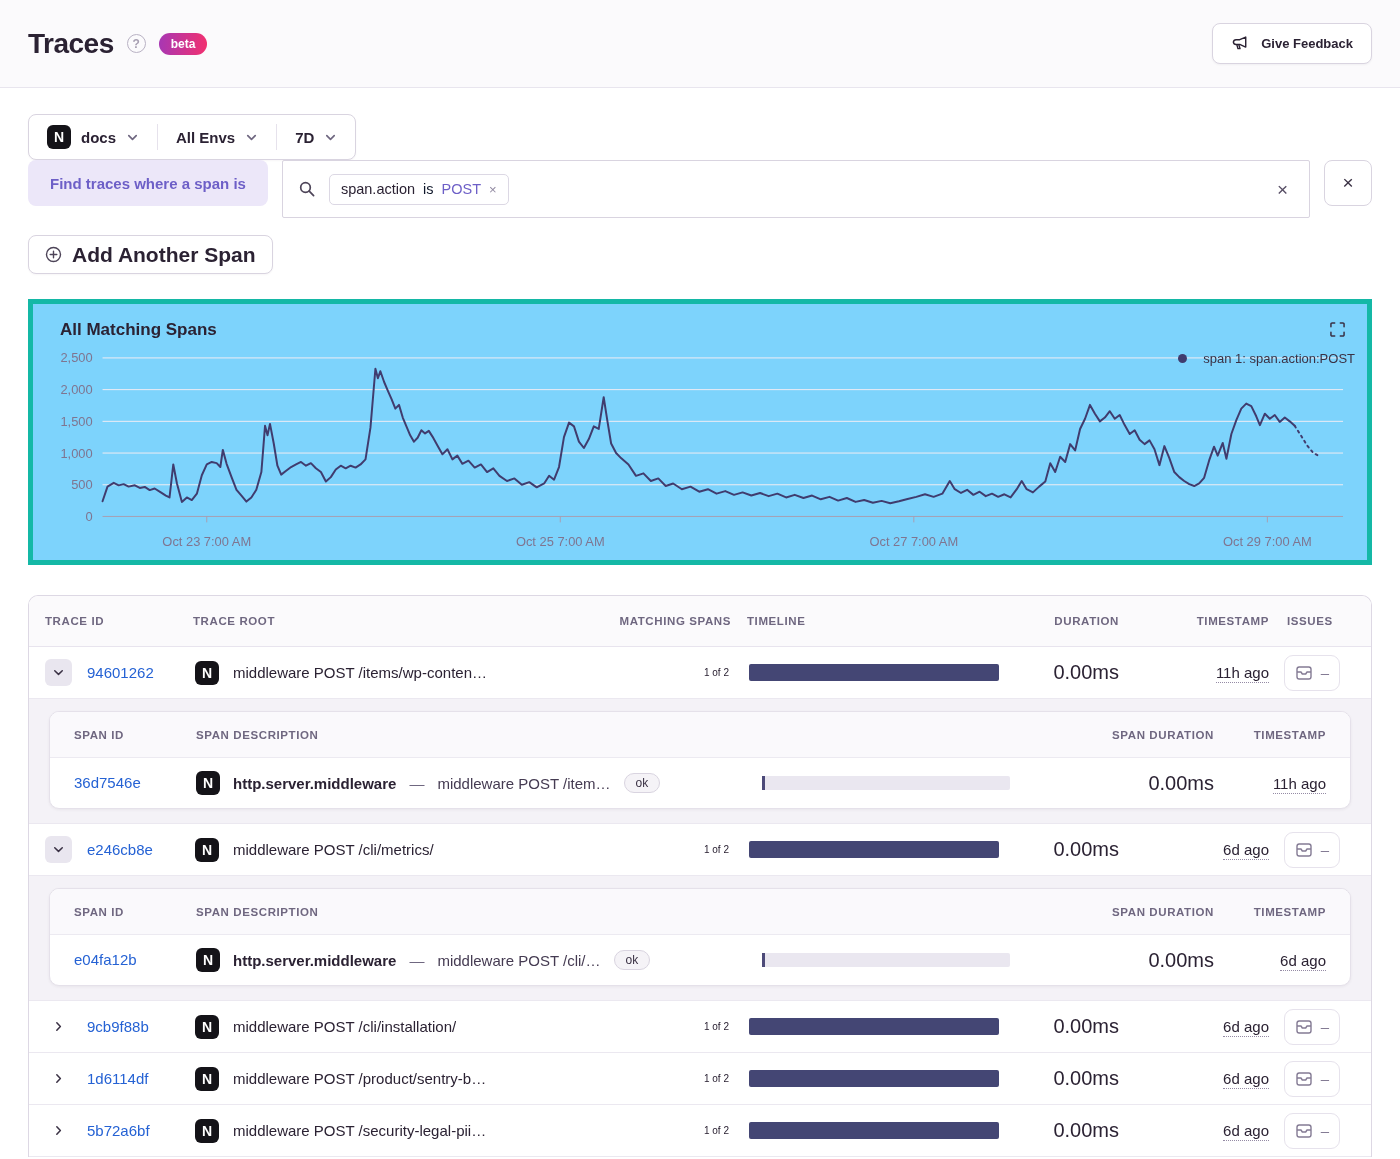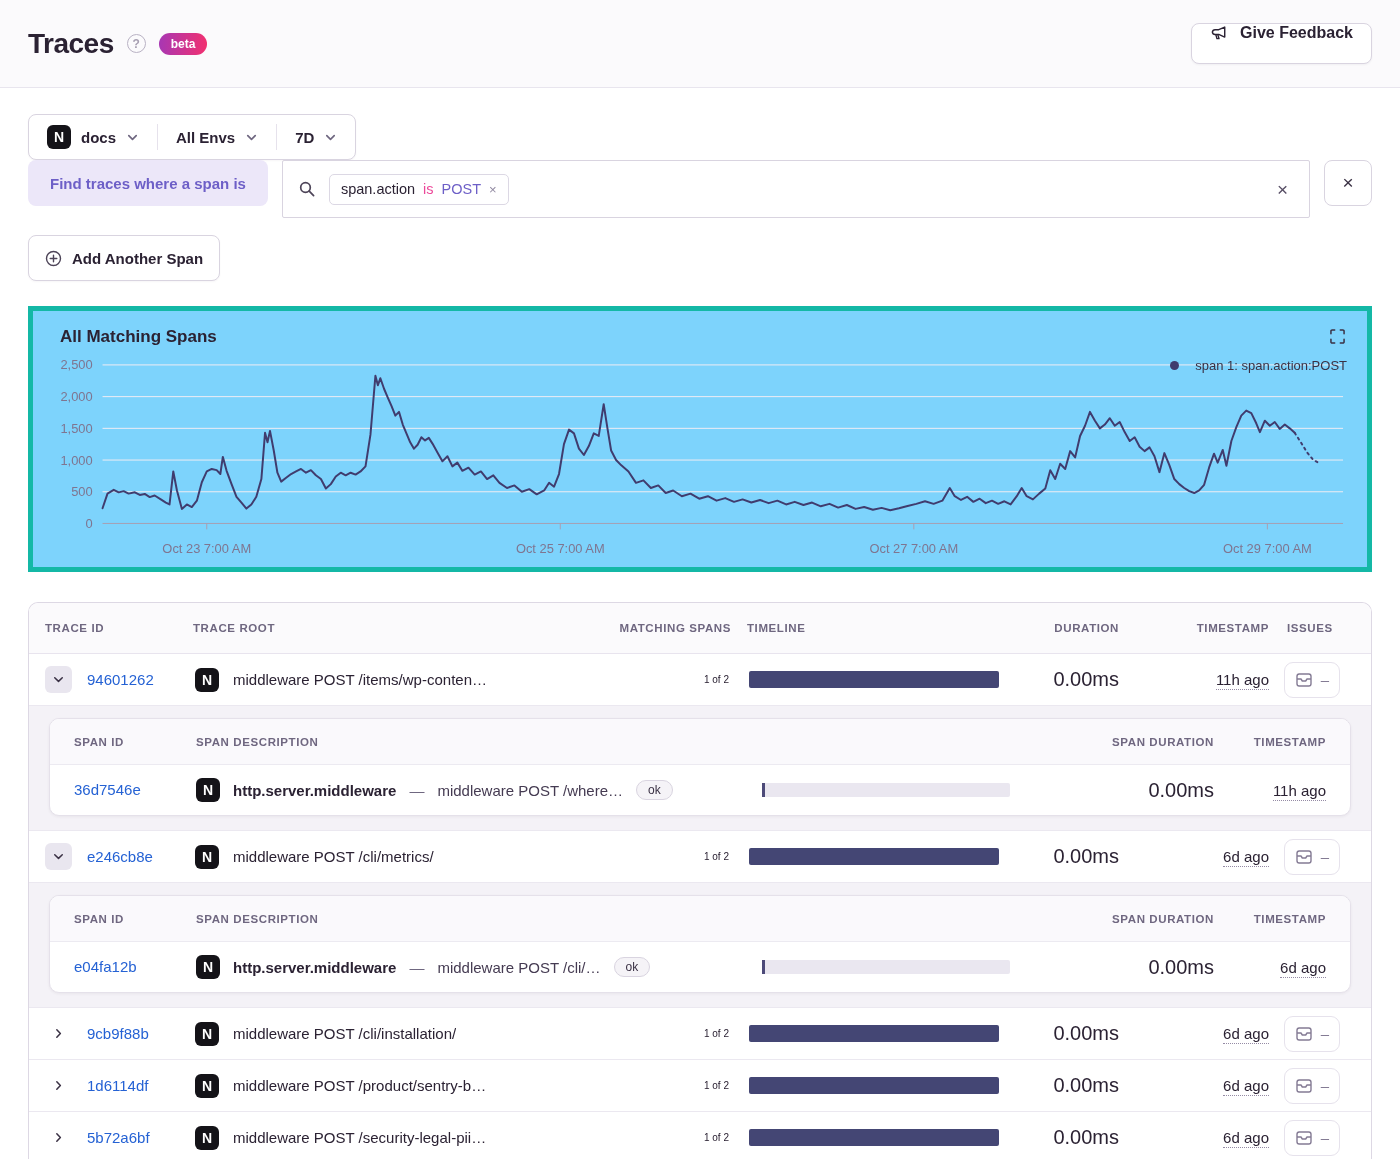--- a/index.html
+++ b/index.html
@@ -21,23 +21,23 @@
   .help{
     width:19px; height:19px; border:1.5px solid #b9b2c4; border-radius:50%;
     color:#a79fb2; font-size:12px; font-weight:bold;
     display:inline-flex; align-items:center; justify-content:center;
   }
   .beta-badge{
     background:linear-gradient(93deg,#a737b4,#f2306f); color:#fff;
     font-size:12px; font-weight:bold; padding:4px 12px; border-radius:20px;
   }
   .feedback-btn{
-    display:flex; align-items:flex-start; gap:11px; background:#fff;
+    display:flex; align-items:center; gap:11px; background:#fff;
     border:1px solid #d9d4e0; border-radius:8px; height:41px; padding:0 18px;
-    font-size:16px; font-weight:bold; color:#2b2233; box-shadow:0 1px 2px rgba(43,34,51,.05);
+    font-size:13px; font-weight:bold; color:#2b2233; box-shadow:0 1px 2px rgba(43,34,51,.05);
   }
   .feedback-btn svg{ width:19px; height:19px; stroke:#2b2233; fill:none; stroke-width:1.5; }
 
   main{ padding:26px 28px 0; }
 
   
   .filter-bar{
     display:inline-flex; height:46px; background:#fff; border:1px solid #d9d4e0;
     border-radius:8px; align-items:center; box-shadow:0 1px 2px rgba(43,34,51,.04);
   }
@@ -58,45 +58,45 @@
   .search-box{
     flex:1; display:flex; align-items:center; gap:13px; border:1px solid #d9d4e0;
     border-radius:2px; padding:0 15px; height:58px; background:#fff;
   }
   .search-icon{ width:18px; height:18px; stroke:#4d4458; fill:none; stroke-width:1.7; flex:none; }
   .token{
     display:inline-flex; align-items:center; gap:8px; border:1px solid #dcd8e4;
     border-radius:5px; height:31px; padding:0 11px; font-size:14.5px; background:#fff; flex:none;
   }
   .tok-key{ color:#2b2233; }
-  .tok-op{ color:#ec4899; }
+  .tok-op{ color:#0f172a; }
   .tok-val{ color:#6d5fc7; }
   .tok-x{ color:#9189a1; font-size:13px; cursor:pointer; }
   .search-input{ flex:1; border:none; outline:none; font-size:15px; min-width:20px; background:transparent; }
   .clear-x{ border:none; background:none; color:#584f66; font-size:19px; line-height:1; padding:2px 6px; }
   .remove-btn{
     width:48px; height:46px; border:1px solid #d9d4e0; border-radius:8px; background:#fff;
     font-size:19px; color:#3a3144; flex:none;
   }
   .add-span{
-    margin-top:17px; display:inline-flex; align-items:center; gap:10px; height:46px; padding:0 16px;
-    border:1px solid #d9d4e0; border-radius:8px; background:#fff; font-weight:bold; font-size:15px; color:#2b2233;
+    margin-top:17px; display:inline-flex; align-items:center; gap:10px; height:39px; padding:0 16px;
+    border:1px solid #d9d4e0; border-radius:8px; background:#fff; font-weight:bold; font-size:21px; color:#2b2233;
     box-shadow:0 1px 2px rgba(43,34,51,.04);
   }
   .plus-icon{ width:17px; height:17px; stroke:#4d4458; fill:none; stroke-width:1.4; }
 
   
   .chart-panel{
     margin-top:25px; border:5px solid #14b8a6; border-radius:0;
     padding:16px 18px 8px; position:relative; background:#7dd3fc;
   }
   .chart-title{ font-size:17px; font-weight:bold; padding-left:9px; }
   .expand-btn{ position:absolute; top:16px; right:20px; background:none; border:none; padding:2px; }
   .expand-btn svg{ width:15px; height:15px; stroke:#3a3144; fill:none; stroke-width:1.6; }
-  .legend{ position:absolute; top:47px; right:20px; display:flex; align-items:center; gap:16px; font-size:13px; color:#3a3144; }
+  .legend{ position:absolute; top:47px; right:12px; display:flex; align-items:center; gap:16px; font-size:13px; color:#3a3144; }
   .legend-dot{ width:9px; height:9px; border-radius:50%; }
   #spans-chart{ display:block; width:100%; margin-top:10px; }
   .ax{ fill:#7f7590; font-size:13px; font-family:"Liberation Sans",sans-serif; }
 
   
   .table-panel{
     margin-top:30px; border:1px solid #ddd8e4; border-bottom:none;
     border-radius:10px 10px 0 0; overflow:hidden; background:#fff;
     --cols: 30px 118px minmax(0,1fr) 150px 272px 100px 150px 86px;
     --scols: 122px minmax(0,1fr) 262px 190px 112px;
@@ -315,21 +315,21 @@
           <div class="hl"></div>
           <div class="hl r">SPAN DURATION</div>
           <div class="hl r">TIMESTAMP</div>
         </div>
             <div class="srow">
           <div class="sid"><a href="#">36d7546e</a></div>
           <div class="desc">
                 <span class="nico">N</span>
                 <b>http.server.middleware</b>
                 <span class="mdash">—</span>
-                <span class="descsub">middleware POST /where…</span>
+                <span class="descsub">middleware POST /item…</span>
                 <span class="okpill">ok</span>
               </div>
           <div class="sbarc">
                 <div class="sbar">
                   <i></i>
                 </div>
               </div>
           <div class="dur">0.00ms</div>
           <div class="tsc"><span class="dotted">11h ago</span></div>
         </div>

